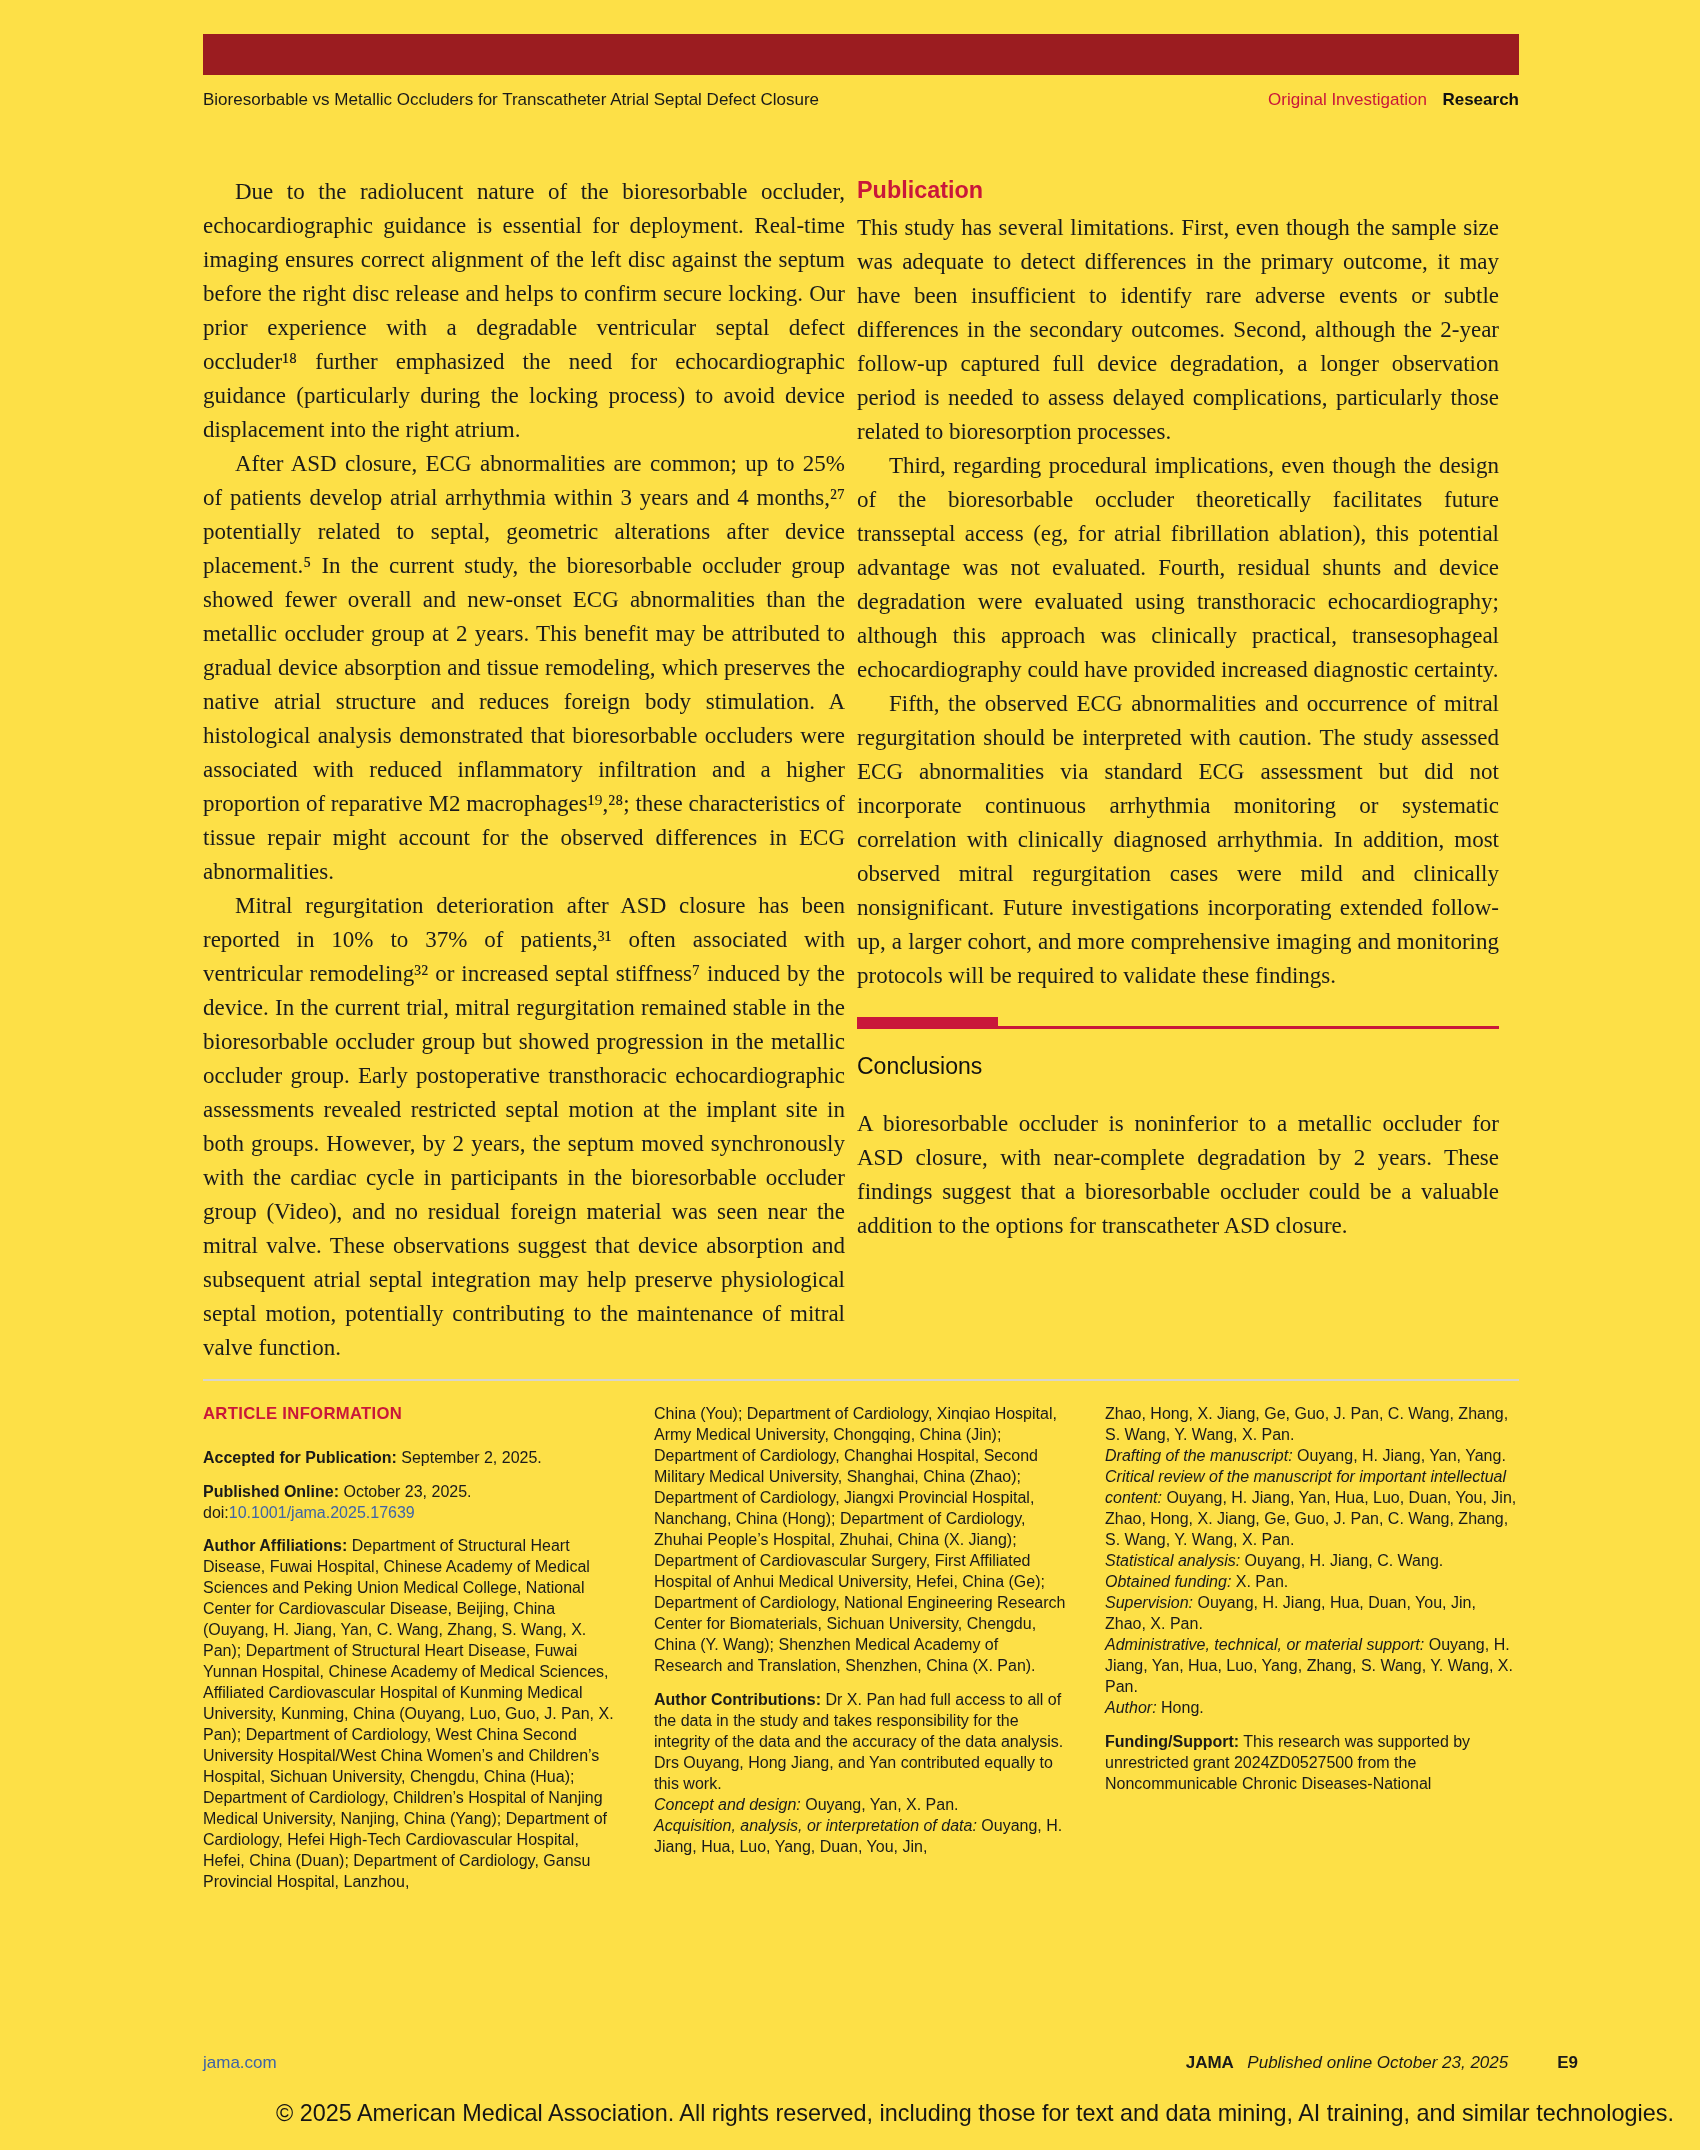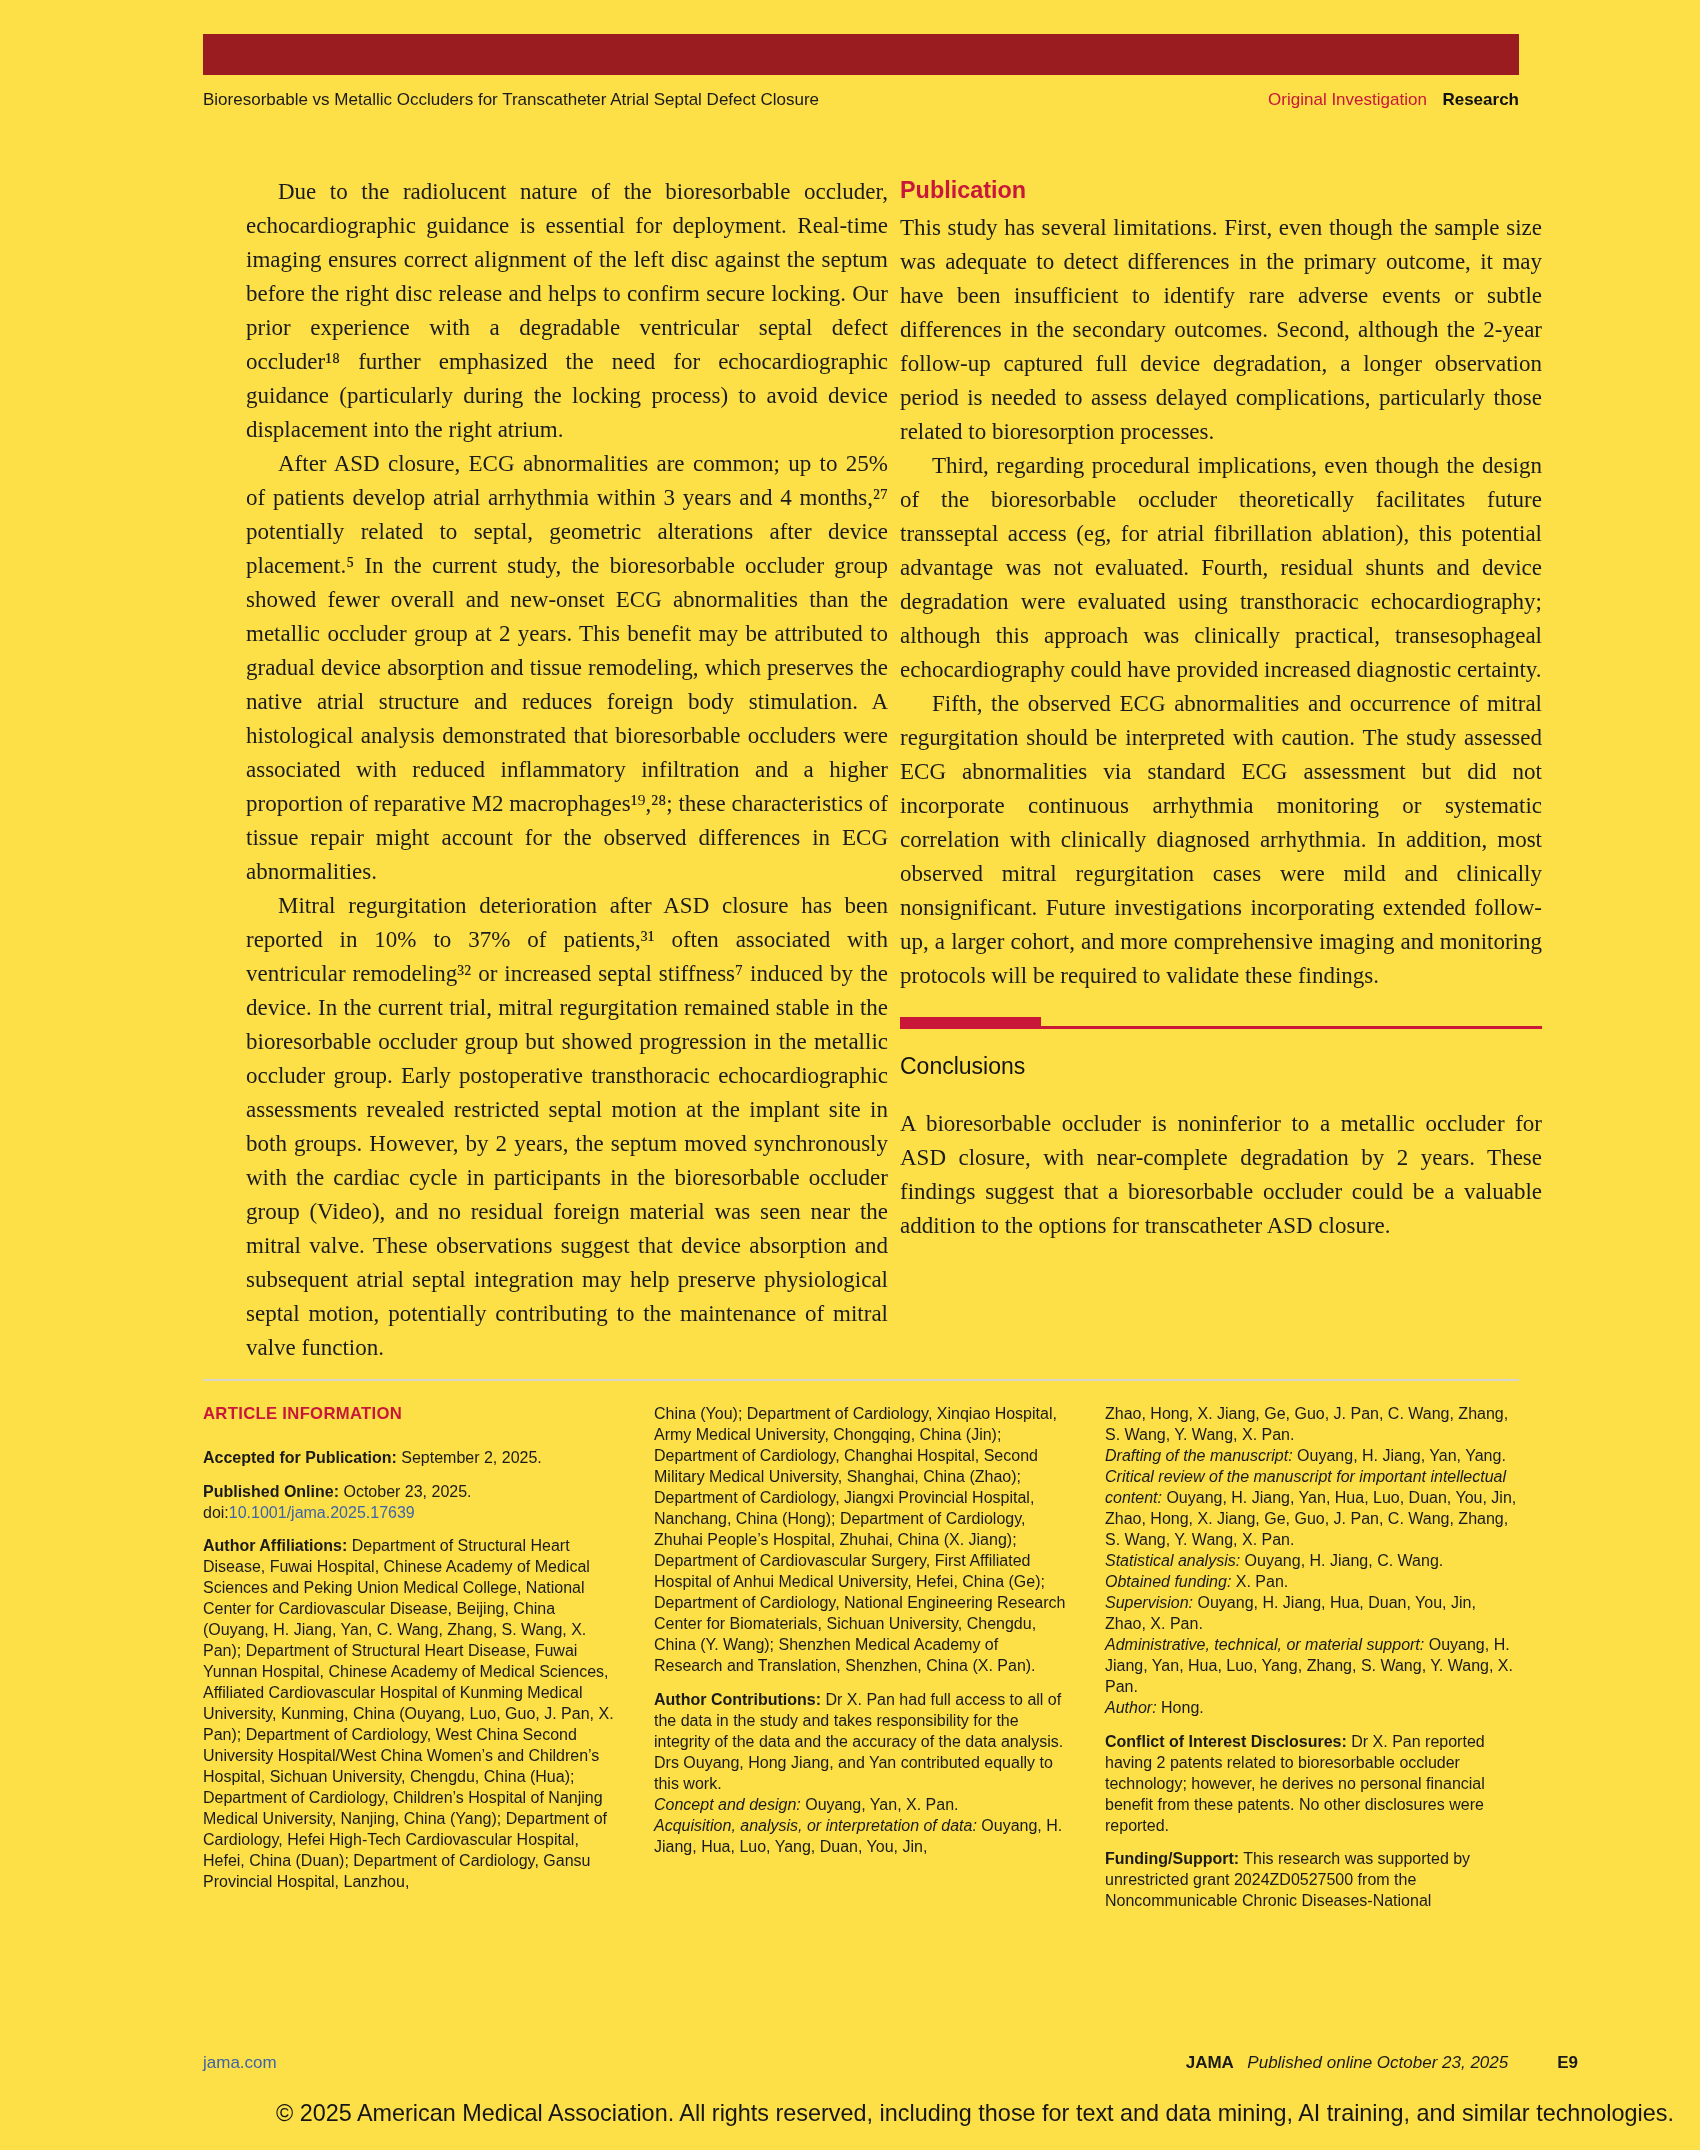--- a/index.html
+++ b/index.html
@@ -11,21 +11,21 @@
 
   .runhead{position:absolute;left:203px;top:89px;width:1316px;display:flex;
            justify-content:space-between;align-items:baseline;font-size:17px;line-height:21px;}
   .rh-title{color:#1a1a1a;}
   .rh-right{display:flex;gap:15.6px;align-items:baseline;}
   .rh-cat{color:var(--accent-red,#c9173a);}
   .rh-sec{font-weight:700;color:#111;}
 
   .bodycols{position:absolute;left:203px;top:175px;width:1316px;display:flex;gap:12px;
             font-family:"Liberation Serif",serif;font-size:23px;line-height:34px;
-            text-align:justify;color:#1b1b1b;margin-left:43px;}
+            text-align:justify;color:#1b1b1b;}
   .col{width:642px;}
   .bp{margin:0;}
   .indent{text-indent:32px;}
 
   .limit-h{margin:0 0 6.3px 0;font-family:"Liberation Sans",sans-serif;font-size:23.4px;
            font-weight:700;color:var(--accent-red,#c9173a);line-height:30px;text-align:left;}
 
   .concl-rule{display:flex;align-items:flex-end;margin-top:24px;}
   .concl-rule .thick{width:141px;height:12px;background:var(--accent-red,#c9173a);}
   .concl-rule .thin{flex:1;height:3.1px;background:var(--accent-red,#c9173a);}
@@ -111,21 +111,20 @@
 
     <div class="icol">
       <p class="fn"><span>Zhao, Hong, X. Jiang, Ge, Guo, J. Pan, C. Wang, Zhang, S. Wang, Y. Wang, X. Pan.</span></p>
       <p class="fn"><i>Drafting of the manuscript:</i><span> Ouyang, H. Jiang, Yan, Yang.</span></p>
       <p class="fn"><i>Critical review of the manuscript for important intellectual content:</i><span> Ouyang, H. Jiang, Yan, Hua, Luo, Duan, You, Jin, Zhao, Hong, X. Jiang, Ge, Guo, J. Pan, C. Wang, Zhang, S. Wang, Y. Wang, X. Pan.</span></p>
       <p class="fn"><i>Statistical analysis:</i><span> Ouyang, H. Jiang, C. Wang.</span></p>
       <p class="fn"><i>Obtained funding:</i><span> X. Pan.</span></p>
       <p class="fn"><i>Supervision:</i><span> Ouyang, H. Jiang, Hua, Duan, You, Jin, Zhao, X. Pan.</span></p>
       <p class="fn"><i>Administrative, technical, or material support:</i><span> Ouyang, H. Jiang, Yan, Hua, Luo, Yang, Zhang, S. Wang, Y. Wang, X. Pan.</span></p>
       <p class="fn"><i>Author:</i><span> Hong.</span></p>
-      <p class="fn gap"><b>Conflict of Interest Disclosures:</b><span> Dr X. Pan reported having 2 patents related to bioresorbable occluder technology; however, he derives no personal financial benefit from these patents. No other disclosures were reported.</span></p>
       <p class="fn gap"><b>Funding/Support:</b><span> This research was supported by unrestricted grant 2024ZD0527500 from the Noncommunicable Chronic Diseases-National</span></p>
     </div>
 
   </div>
 
   <div class="footer">
     <a class="link" href="#">jama.com</a>
     <span class="f-right">
       <span class="f-journal">JAMA</span>
       <span class="f-pub">Published online October 23, 2025</span>

